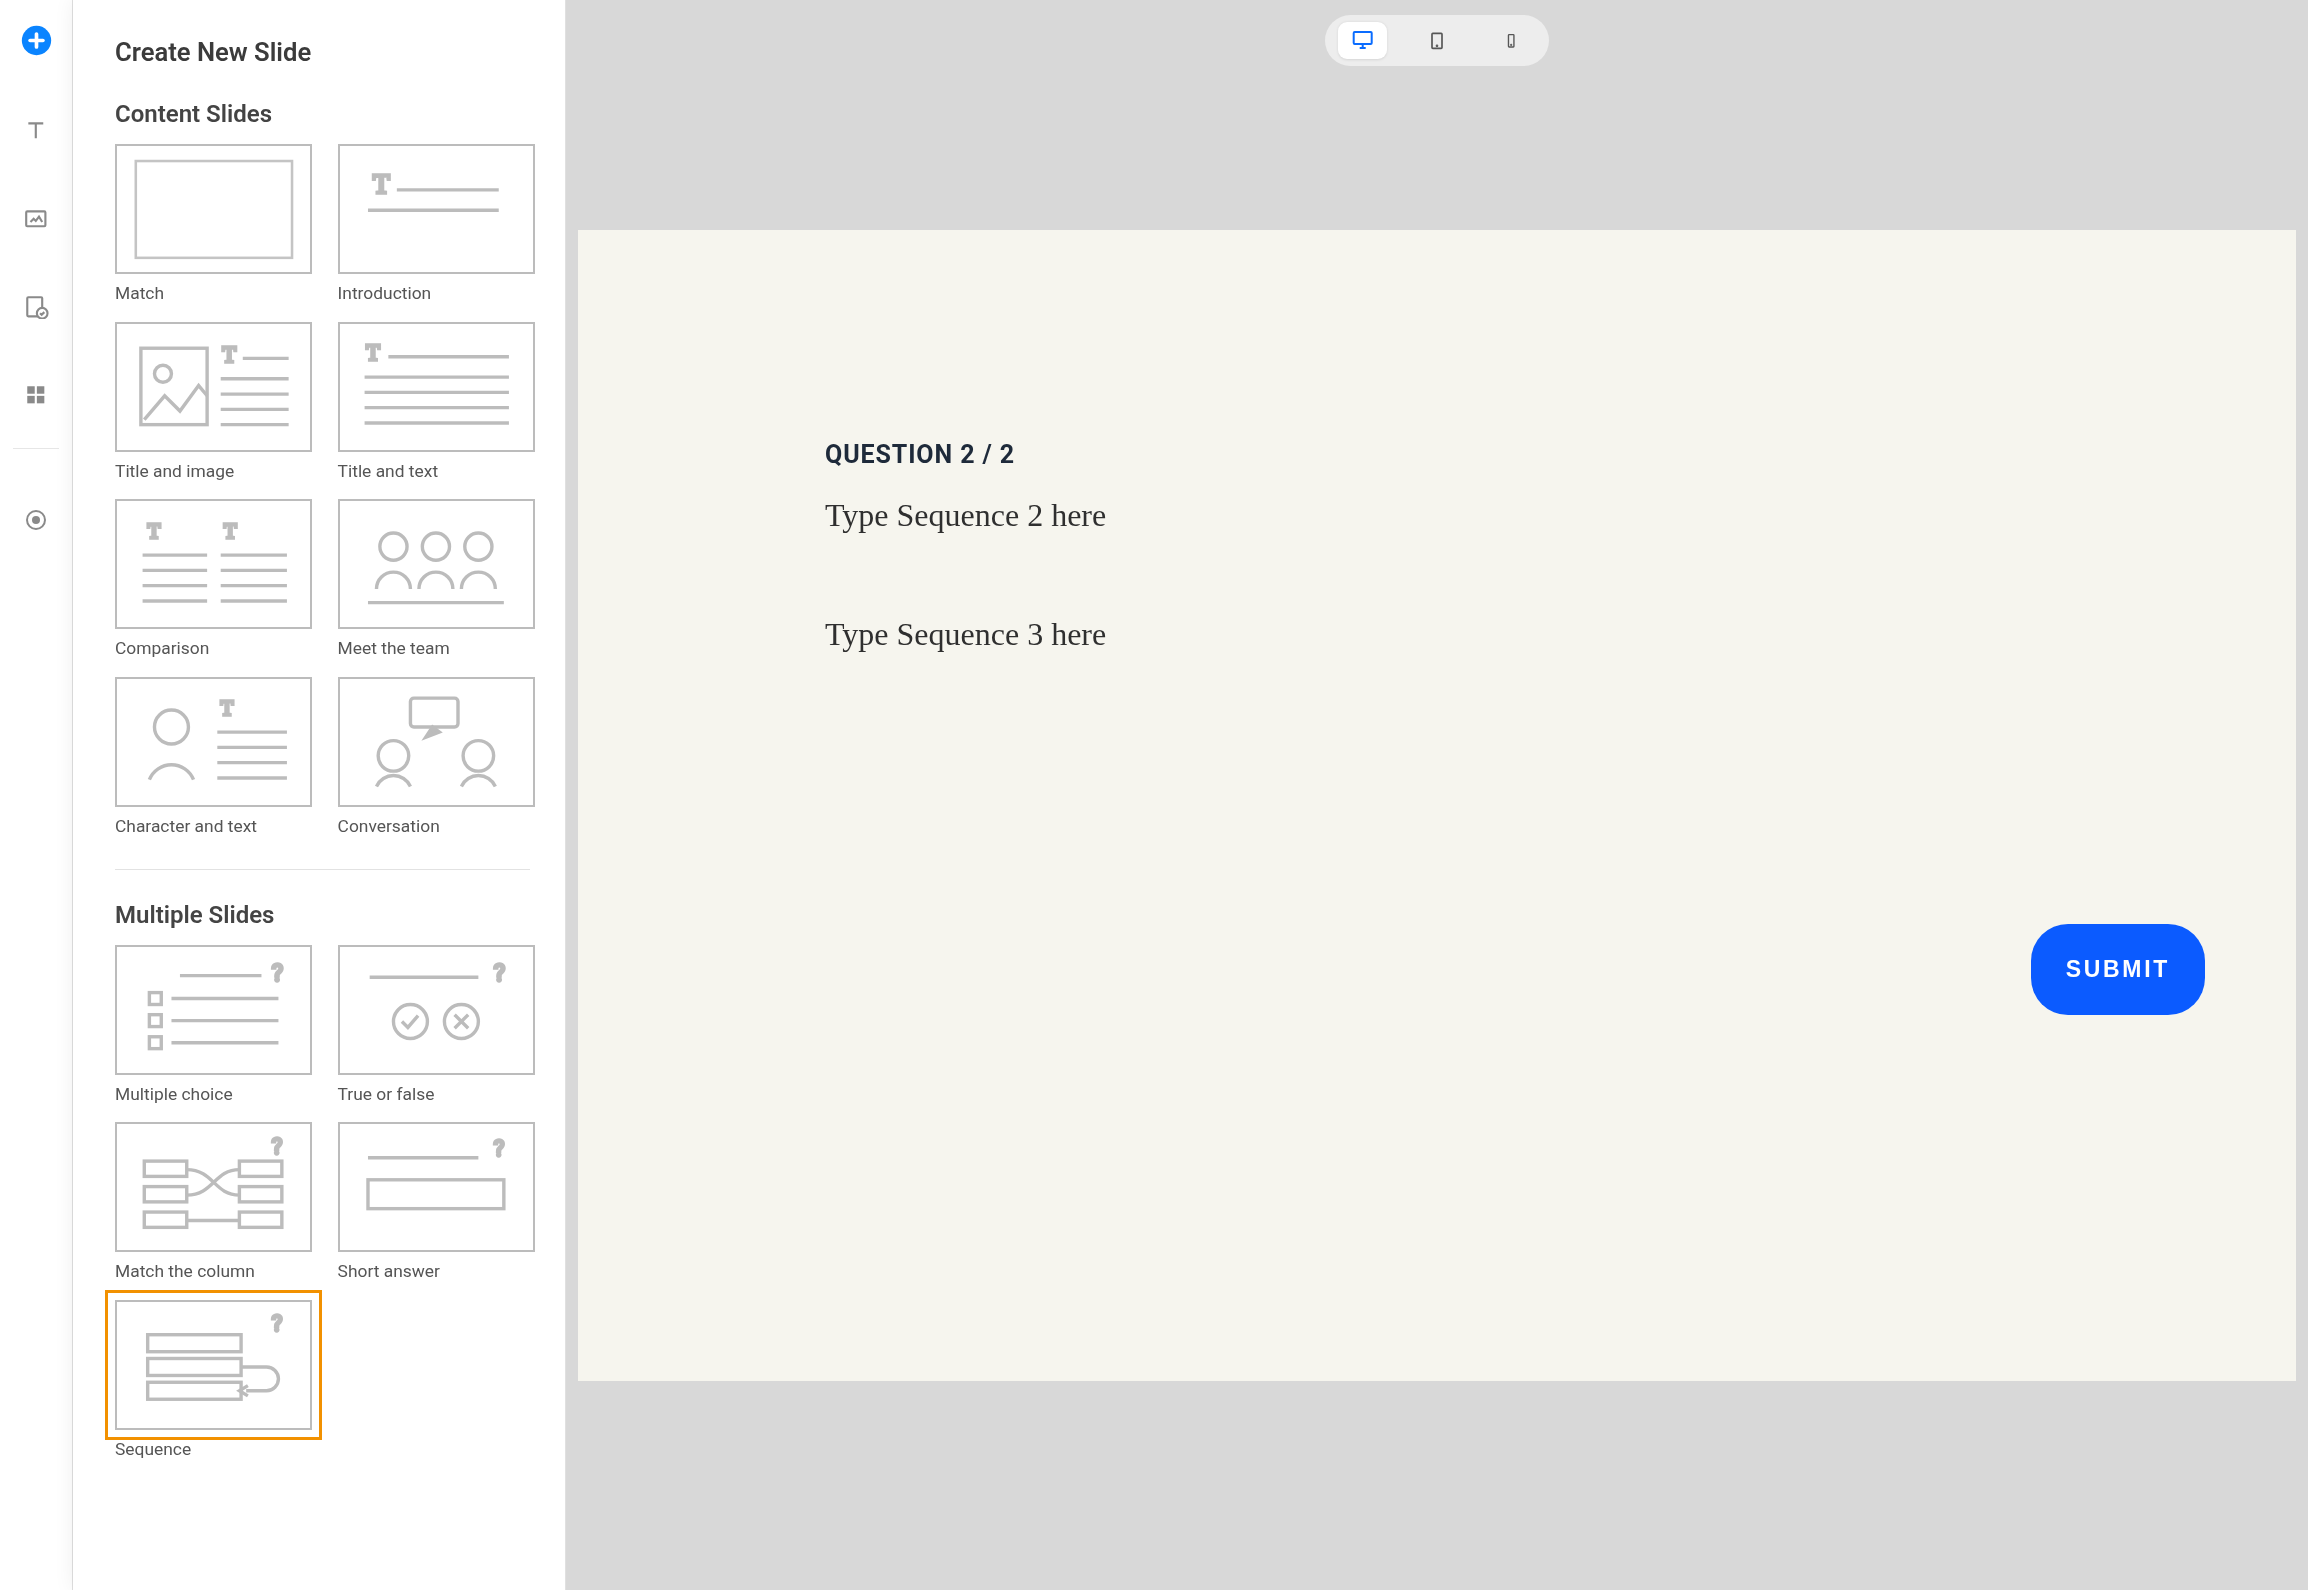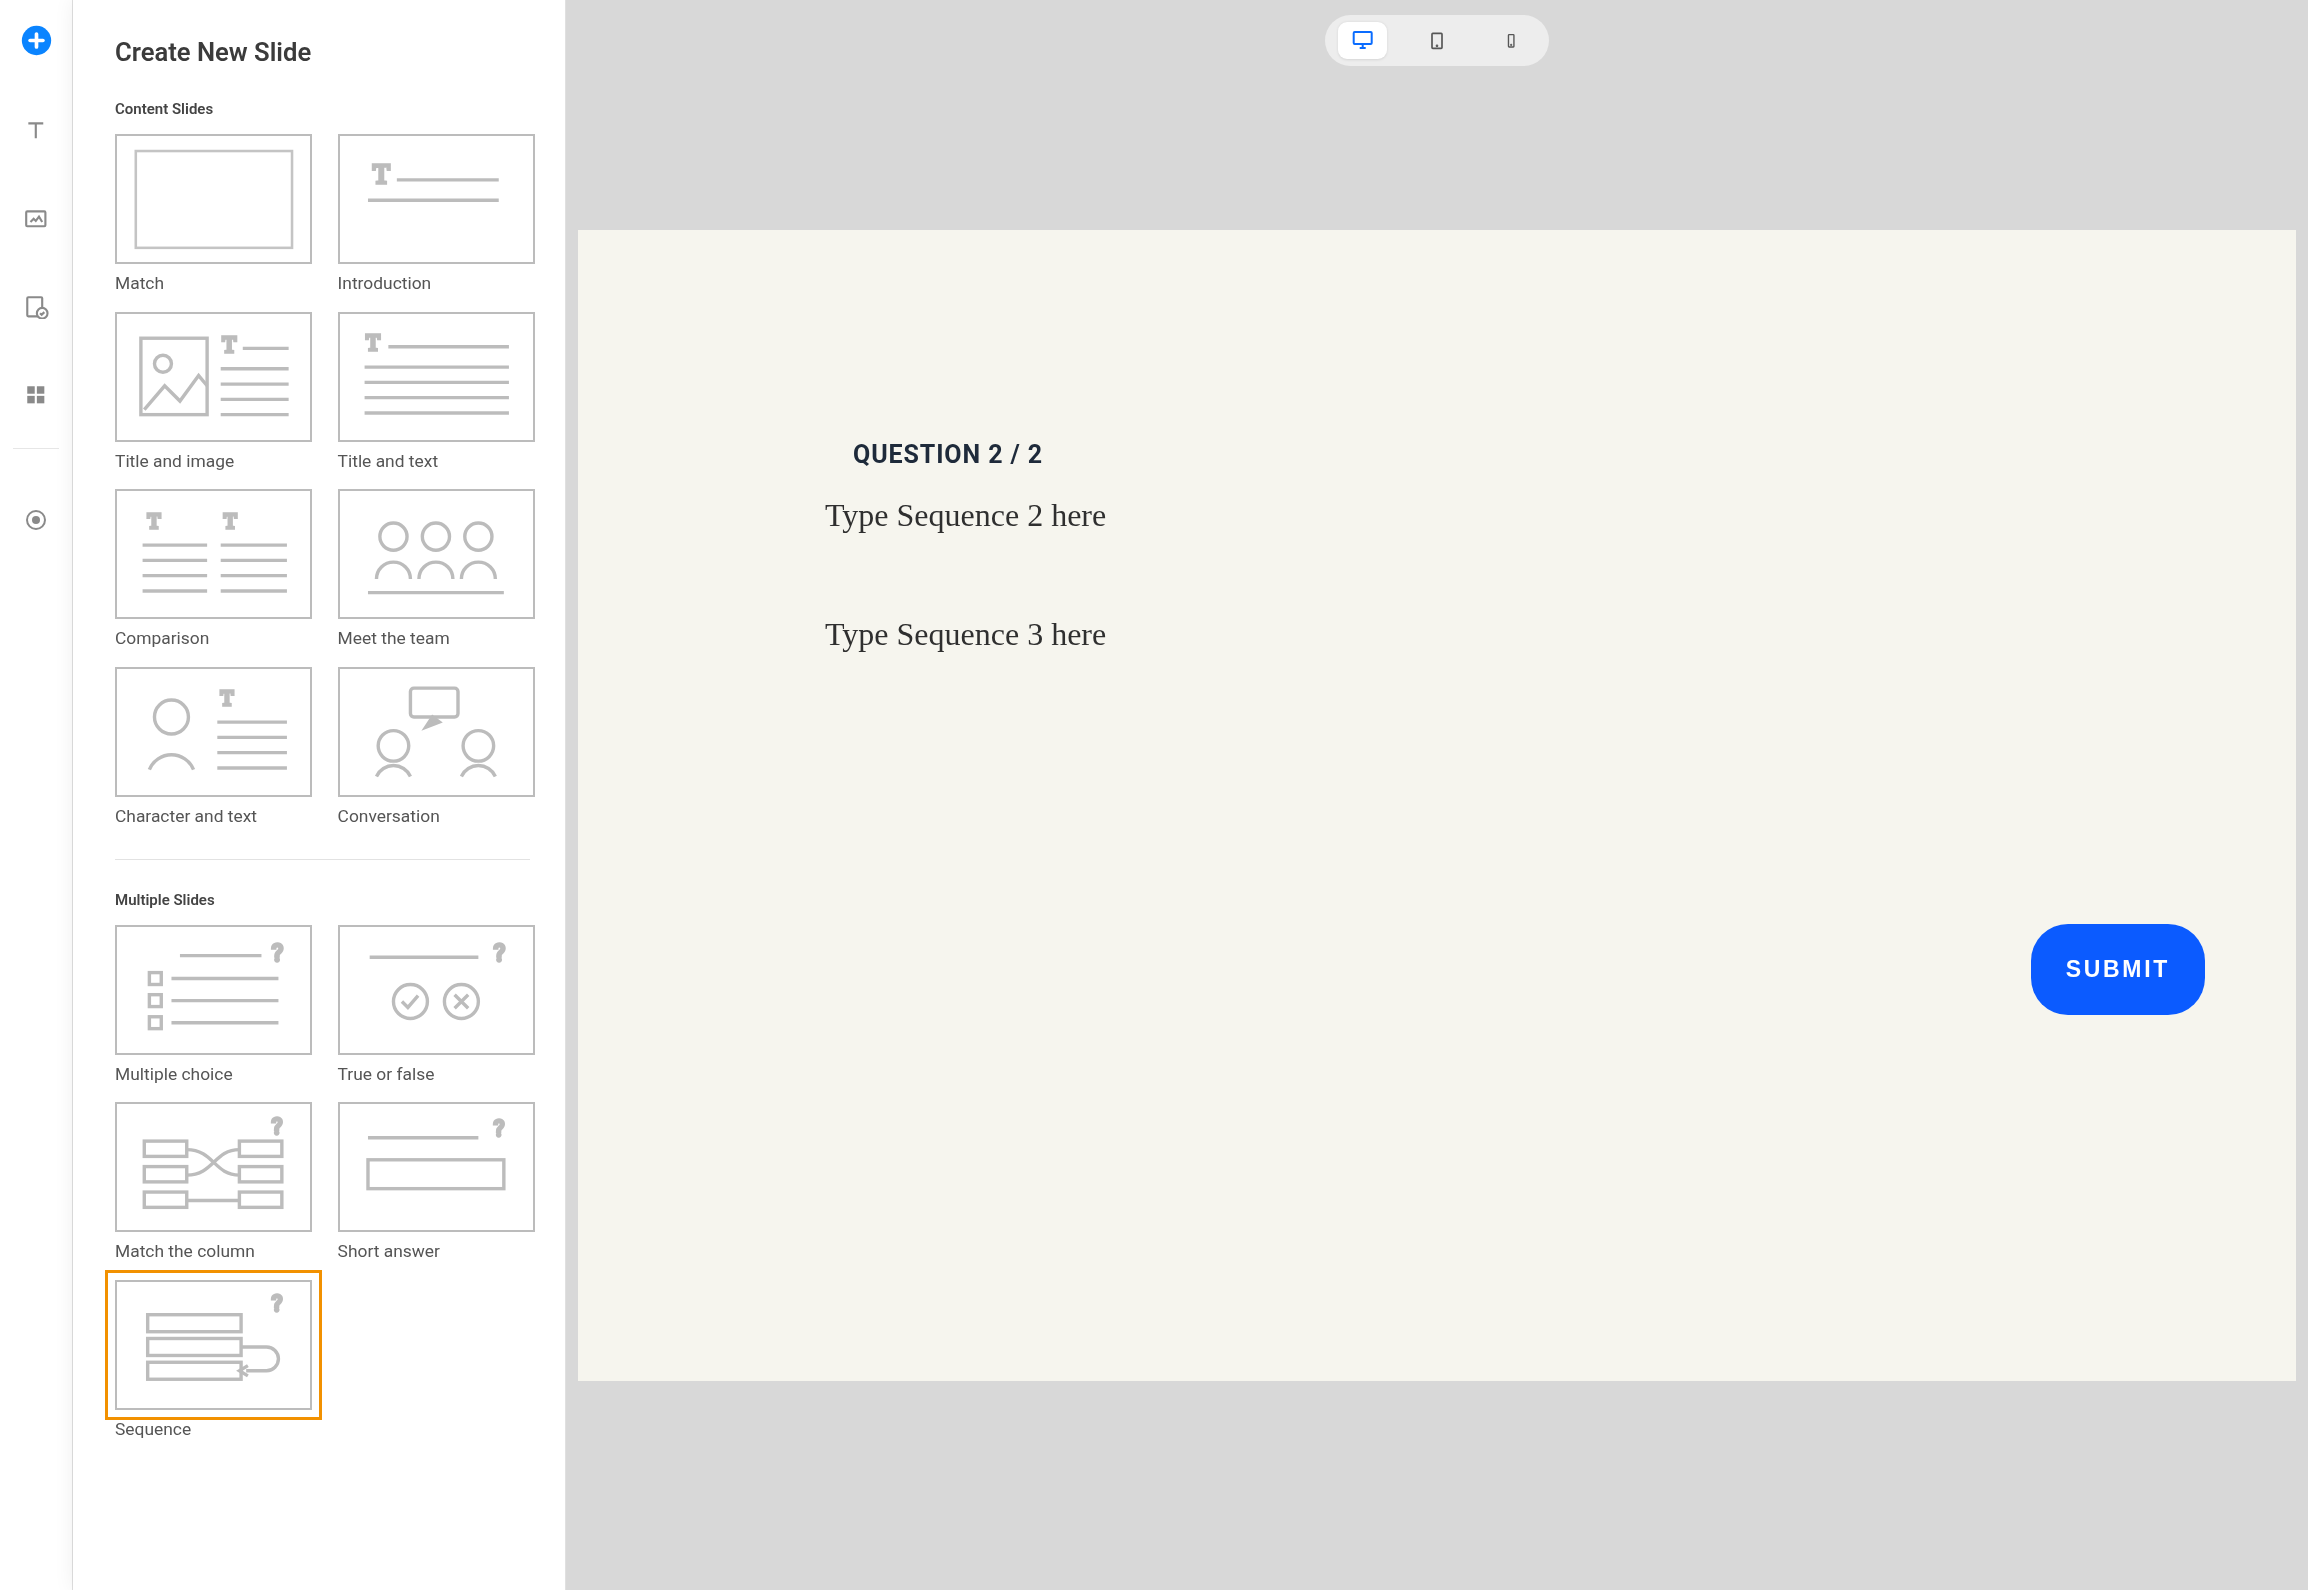--- a/index.html
+++ b/index.html
@@ -71,21 +71,21 @@
     border-right:14.6px solid #ffffff;
     filter: drop-shadow(-1.8px 0 1.8px rgba(0,0,0,0.05));
   }
   .panel h2 {
     font-size: 25.6px;
     font-weight: 600;
     color: #3b3b3b;
     margin-bottom: 33px;
   }
   .panel h3 {
-    font-size: 15px;
+    font-size: 24px;
     font-weight: 600;
     color: #444;
     margin-bottom: 16.4px;
   }
   .grid {
     display: grid;
     grid-template-columns: repeat(2, 197px);
     gap: 18.3px 25.6px;
     margin-bottom: 33px;
   }
@@ -158,21 +158,20 @@
     min-height: 1151px;
     padding: 210px 137px 55px 247px;
     position: relative;
   }
   .q-label {
     font-size: 25px;
     letter-spacing: 0.9px;
     font-weight: 700;
     color: #1e2a3a;
     margin-bottom: 27.4px;
-    margin-left: 28px;
   }
   .q-title {
     font-size: 53px;
     font-weight: 400;
     color: #18273a;
     margin-bottom: 110px;
   }
   .seq-item {
     font-family: Georgia, "Times New Roman", serif;
     font-size: 32px;

